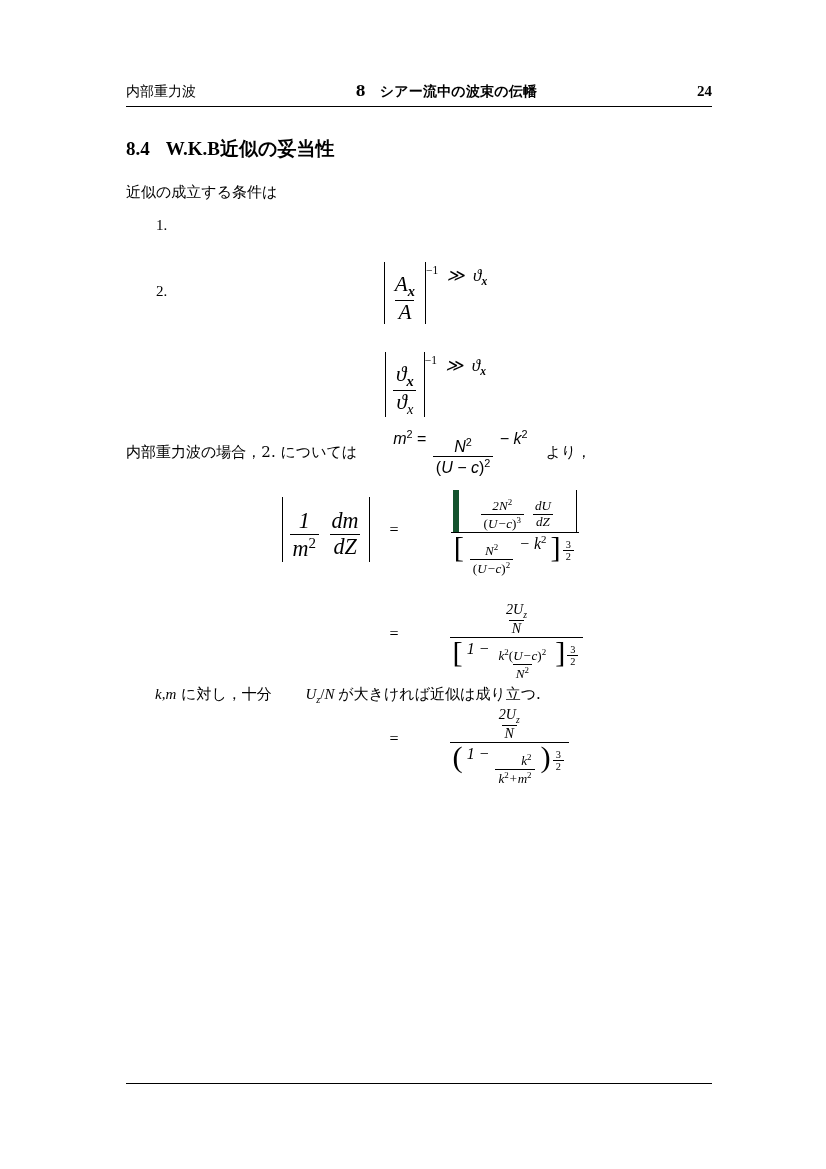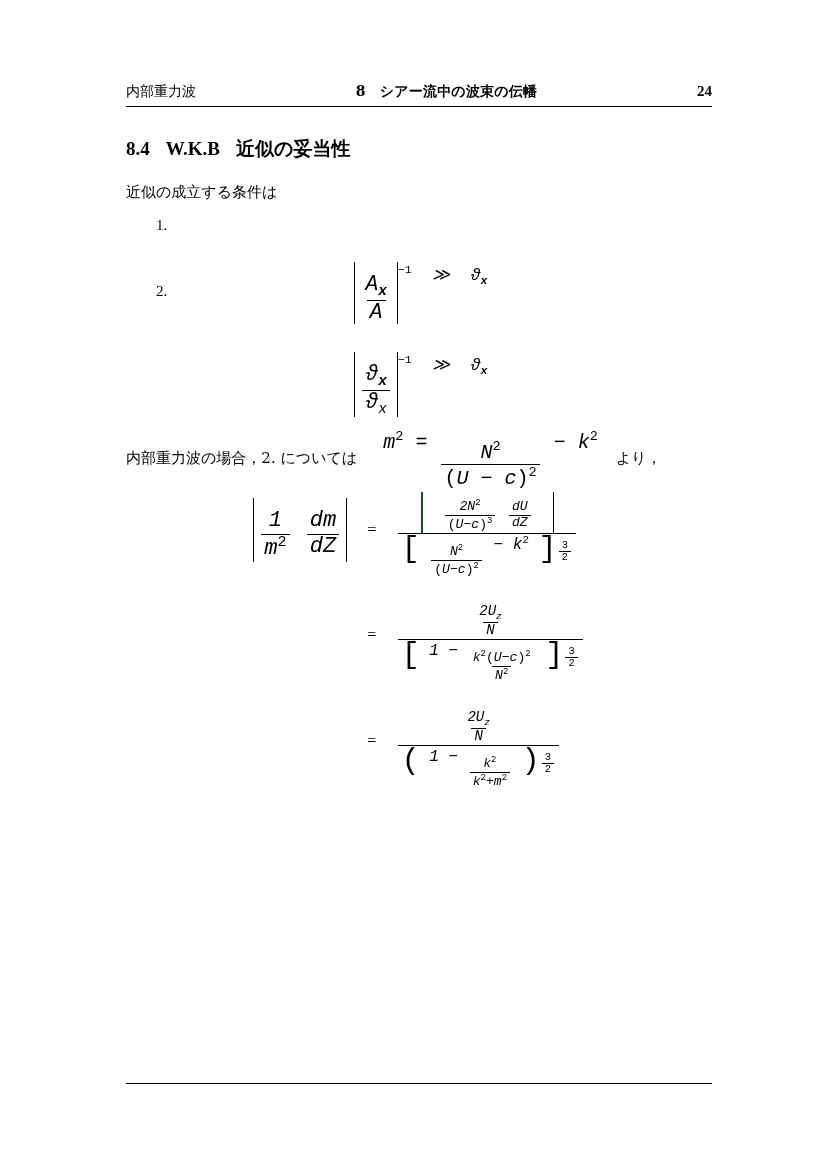--- a/index.html
+++ b/index.html
@@ -65,21 +65,21 @@
     font-size: 19px;
     font-weight: bold;
     font-family: "DejaVu Serif", serif;
   }
   .sec-title .num {
     margin-right: 16px;
     font-family: "Liberation Serif", serif;
   }
   .sec-title .wkb {
     font-family: "Liberation Serif", serif;
-    margin-right: 16px;
+    margin-right: 0;
   }
   
   .para {
     position: absolute;
     font-family: "DejaVu Serif", serif;
     font-size: 15px;
     line-height: 1.6;
   }
   .p-cond { left: 118px; top: 180px; }
   .list {
@@ -96,37 +96,38 @@
     margin-bottom: 4px;
   }
   .li .marker {
     position: absolute;
     left: 0;
     top: 0;
     font-family: "Liberation Serif", serif;
   }
   
   .math {
-    font-family: Liberation Mono, monospace;
+    font-family: Liberation Serif, serif;
     font-style: italic;
+    margin-left: 29px;
   }
   .mathrm { font-style: normal; }
   .frac {
     display: inline-flex;
     flex-direction: column;
     align-items: center;
     vertical-align: -0.48em;
     line-height: 1.12;
     margin: 0 2px;
   }
   .frac .num-part { padding: 0 3px; }
   .frac .den-part { padding: 0 3px; border-top: 1px solid #000; }
   .bars {
     display: inline-block;
-    border-left: 2px solid #14532d;
+    border-left: 6px solid #14532d;
     border-right: 1px solid #000;
     padding: 0 20px;
   }
   .sup { font-size: 0.68em; vertical-align: super; font-style: normal;}
   .sub { font-size: 0.68em; vertical-align: sub; font-style: italic;}
   .eq-center {
     position: absolute;
     width: 826px;
     left: 0;
     text-align: center;
@@ -142,24 +143,24 @@
     padding: 0 5px;
     position: relative;
   }
   .p-case {
     left: 118px;
     top: 426px;
     display: flex;
     align-items: center;
   }
   .p-case .eqinline {
-    font-family: Liberation Mono, monospace;
+    font-family: Liberation Sans, sans-serif;
     font-style: italic;
-    font-size: 20px;
-    margin-left: 26px;
+    font-size: 16px;
+    margin-left: 36px;
     margin-right: 18px;
   }
   
   .bigeq {
     position: absolute;
     left: 118px;
     top: 478px;
     width: 586px;
     font-family: "Liberation Serif", serif;
     font-size: 16px;
@@ -372,33 +373,41 @@
             <span class="frac" style="font-size:1.0em;">
               <span class="num-part">
                 <span class="frac" style="font-size:0.88em;">
                   <span class="num-part">2<i>U</i><span class="sub">z</span></span>
                   <span class="den-part"><i>N</i></span>
                 </span>
               </span>
               <span class="den-part">
                 <span class="parn-l">(</span>
                 1 −
-                <span class="frac" style="font-size:0.82em;">
+                <span class="frac" style="font-size:0.82em;align-items:flex-end;">
                   <span class="num-part"><i>k</i><span class="sup">2</span></span>
                   <span class="den-part"><i>k</i><span class="sup">2</span>+<i>m</i><span class="sup">2</span></span>
                 </span>
                 <span class="parn-r">)</span><span class="sup"><span class="frac" style="font-size:0.95em;">
                         <span class="num-part">3</span>
                         <span class="den-part">2</span>
                       </span></span>
               </span>
             </span>
           </span>
         </td>
       </tr>
     </tbody>
       </table>
   </div>
 
+  <div class="para p-final">
+    <span class="math">k,m</span>
+    <span>に対し，十分</span>
+    <span class="math">
+      <i>U</i><span class="sub">z</span><span class="mathrm">/</span><i>N</i>
+    </span>
+    <span>が大きければ近似は成り立つ.</span>
+  </div>
 
   <div class="rule-bot"></div>
 
 </div>
 
 </body></html>

